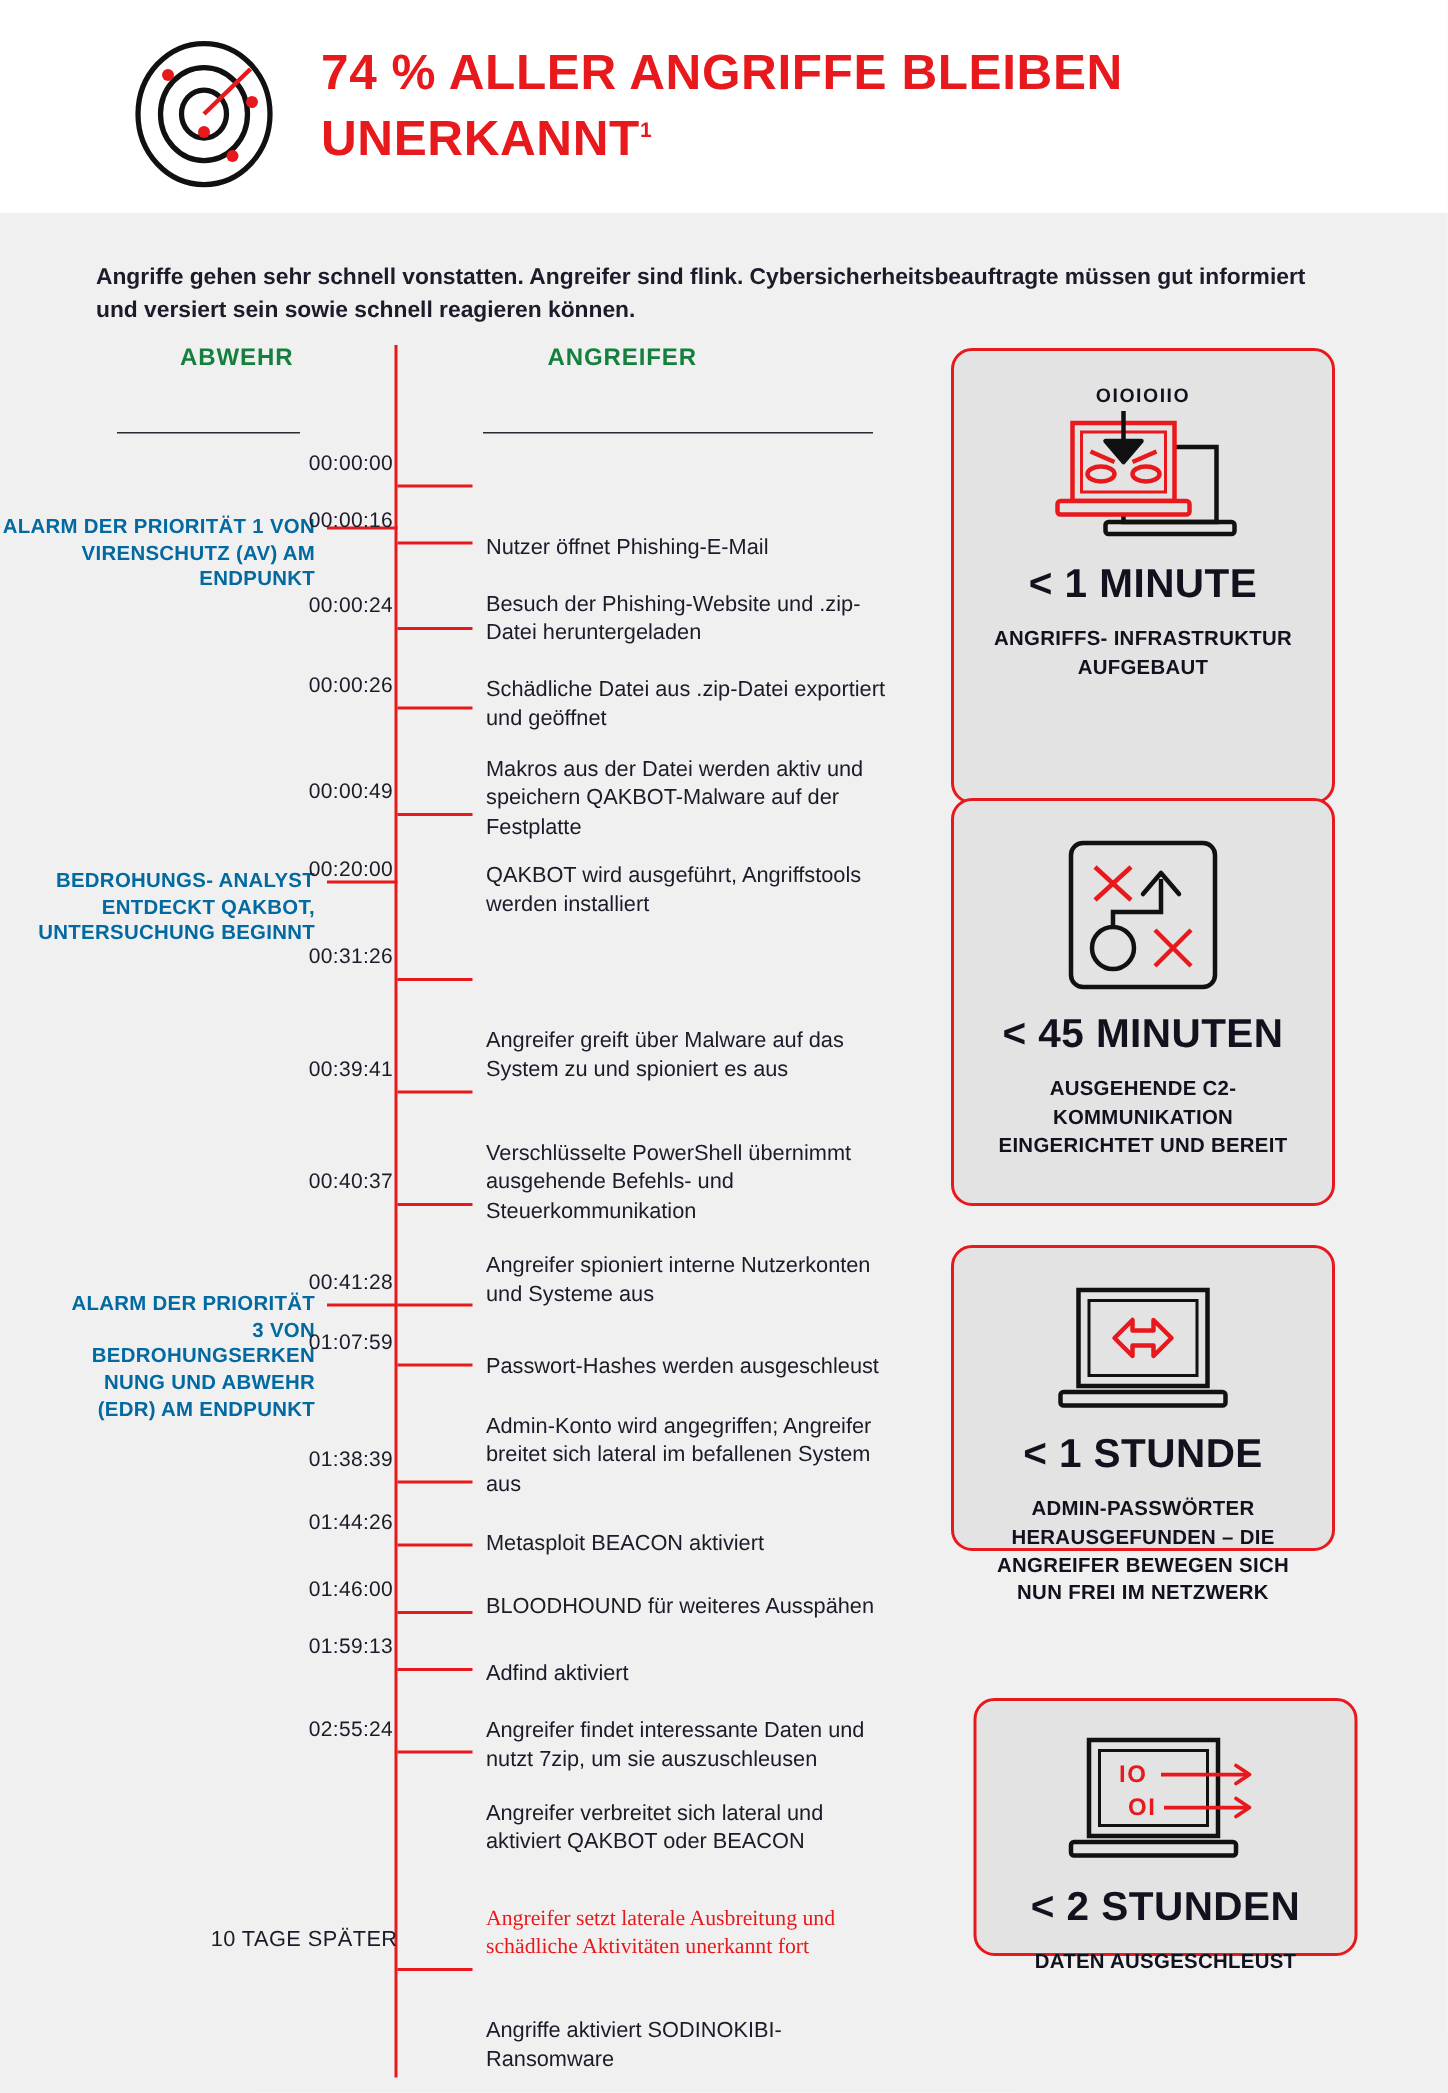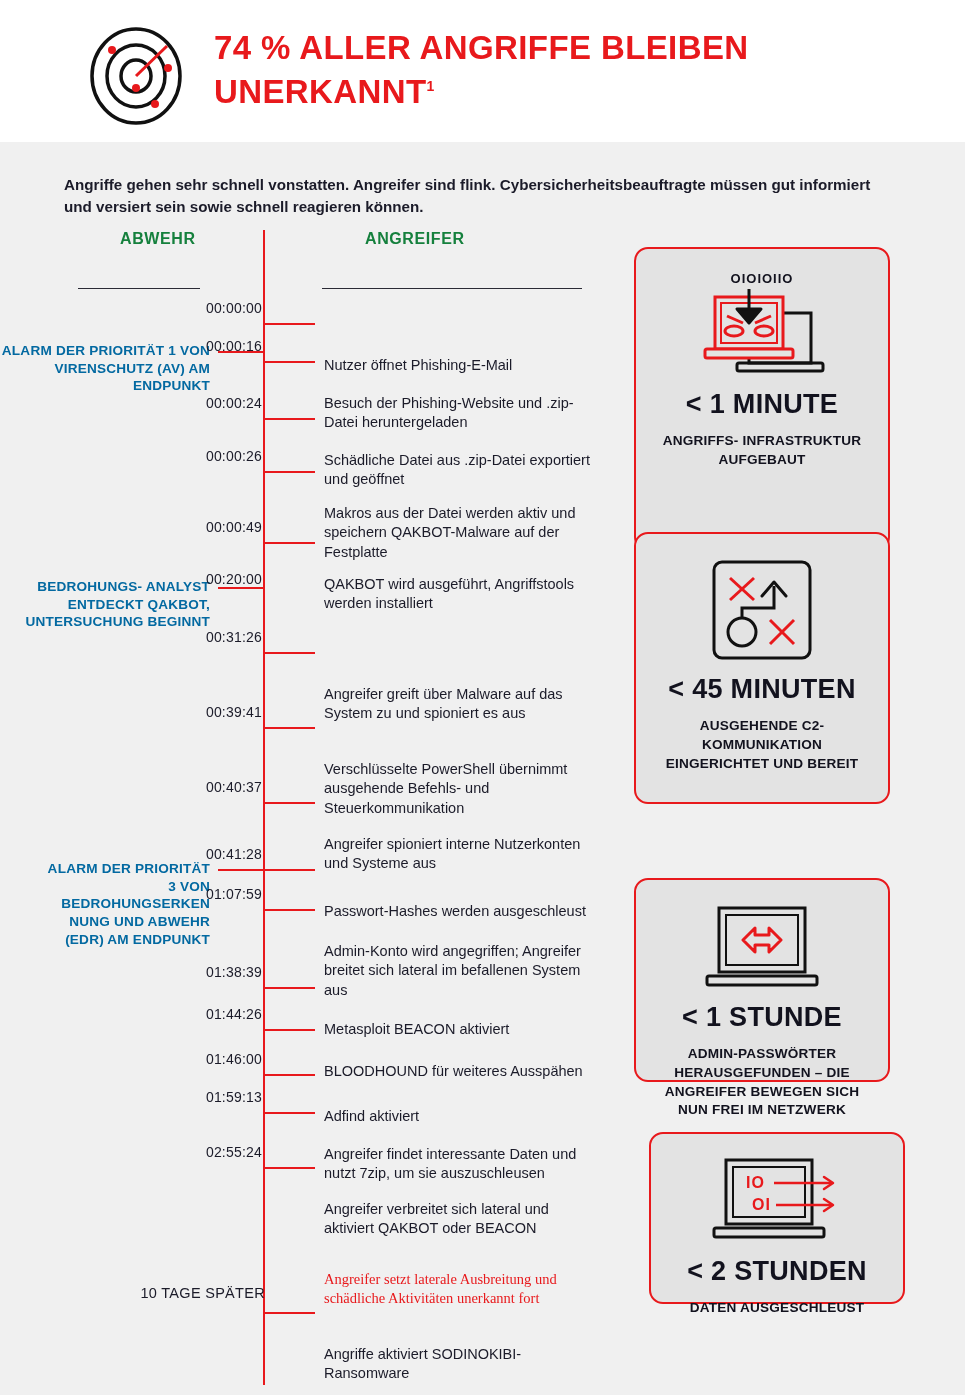--- a/index.html
+++ b/index.html
@@ -357,21 +357,21 @@
     </div>
 
     <div class="event" style="top:1075px;">
       <div class="time"></div>
       <div class="tick"></div>
       <div class="desc">Angriffe aktiviert SODINOKIBI-Ransomware</div>
     </div>
 
   </div>
 
-  <div class="card" style="top:105px; height:304px;">
+  <div class="card" style="top:90px; height:304px;">
     <div class="card-icon">
       <svg viewBox="0 0 150 118" width="150" height="118">
         <text x="75" y="16" text-anchor="middle" font-family="Liberation Sans, sans-serif" font-size="13" font-weight="bold" fill="#12121e" letter-spacing="1">OIOIOIIO</text>
 
         <rect x="62" y="46" width="62" height="50" fill="none" stroke="#111" stroke-width="3"></rect>
         <rect x="50" y="96" width="86" height="8" rx="2" fill="none" stroke="#111" stroke-width="3"></rect>
 
         <rect x="28" y="30" width="68" height="52" fill="#e3e3e3" stroke="#e8191c" stroke-width="3"></rect>
         <rect x="34" y="36" width="56" height="40" fill="none" stroke="#e8191c" stroke-width="2"></rect>
         <rect x="18" y="82" width="88" height="9" rx="2" fill="#e3e3e3" stroke="#e8191c" stroke-width="3"></rect>
@@ -398,21 +398,21 @@
         <line x1="28" y1="22" x2="52" y2="44" stroke="#e8191c" stroke-width="3"></line>
         <line x1="52" y1="22" x2="28" y2="44" stroke="#e8191c" stroke-width="3"></line>
         <line x1="68" y1="64" x2="92" y2="88" stroke="#e8191c" stroke-width="3"></line>
         <line x1="92" y1="64" x2="68" y2="88" stroke="#e8191c" stroke-width="3"></line>
       </svg>
     </div>
     <div class="card-headline">&lt; 45 MINUTEN</div>
     <div class="card-sub">AUSGEHENDE C2-KOMMUNIKATION EINGERICHTET UND BEREIT</div>
   </div>
 
-  <div class="card" style="top:688px; height:204px;margin-top:48px;">
+  <div class="card" style="top:688px; height:204px;">
     <div class="card-icon">
       <svg viewBox="0 0 130 100" width="130" height="100">
         <rect x="22" y="10" width="86" height="64" fill="none" stroke="#111" stroke-width="3"></rect>
         <rect x="29" y="17" width="72" height="50" fill="none" stroke="#111" stroke-width="2"></rect>
         <rect x="10" y="78" width="110" height="9" rx="2" fill="none" stroke="#111" stroke-width="3"></rect>
         <path d="M46 42 L58 30 L58 37 L72 37 L72 30 L84 42 L72 54 L72 47 L58 47 L58 54 Z" fill="none" stroke="#e8191c" stroke-width="3" stroke-linejoin="round"></path>
       </svg>
     </div>
     <div class="card-headline">&lt; 1 STUNDE</div>
     <div class="card-sub">ADMIN-PASSWÖRTER HERAUSGEFUNDEN – DIE ANGREIFER BEWEGEN SICH NUN FREI IM NETZWERK</div>

